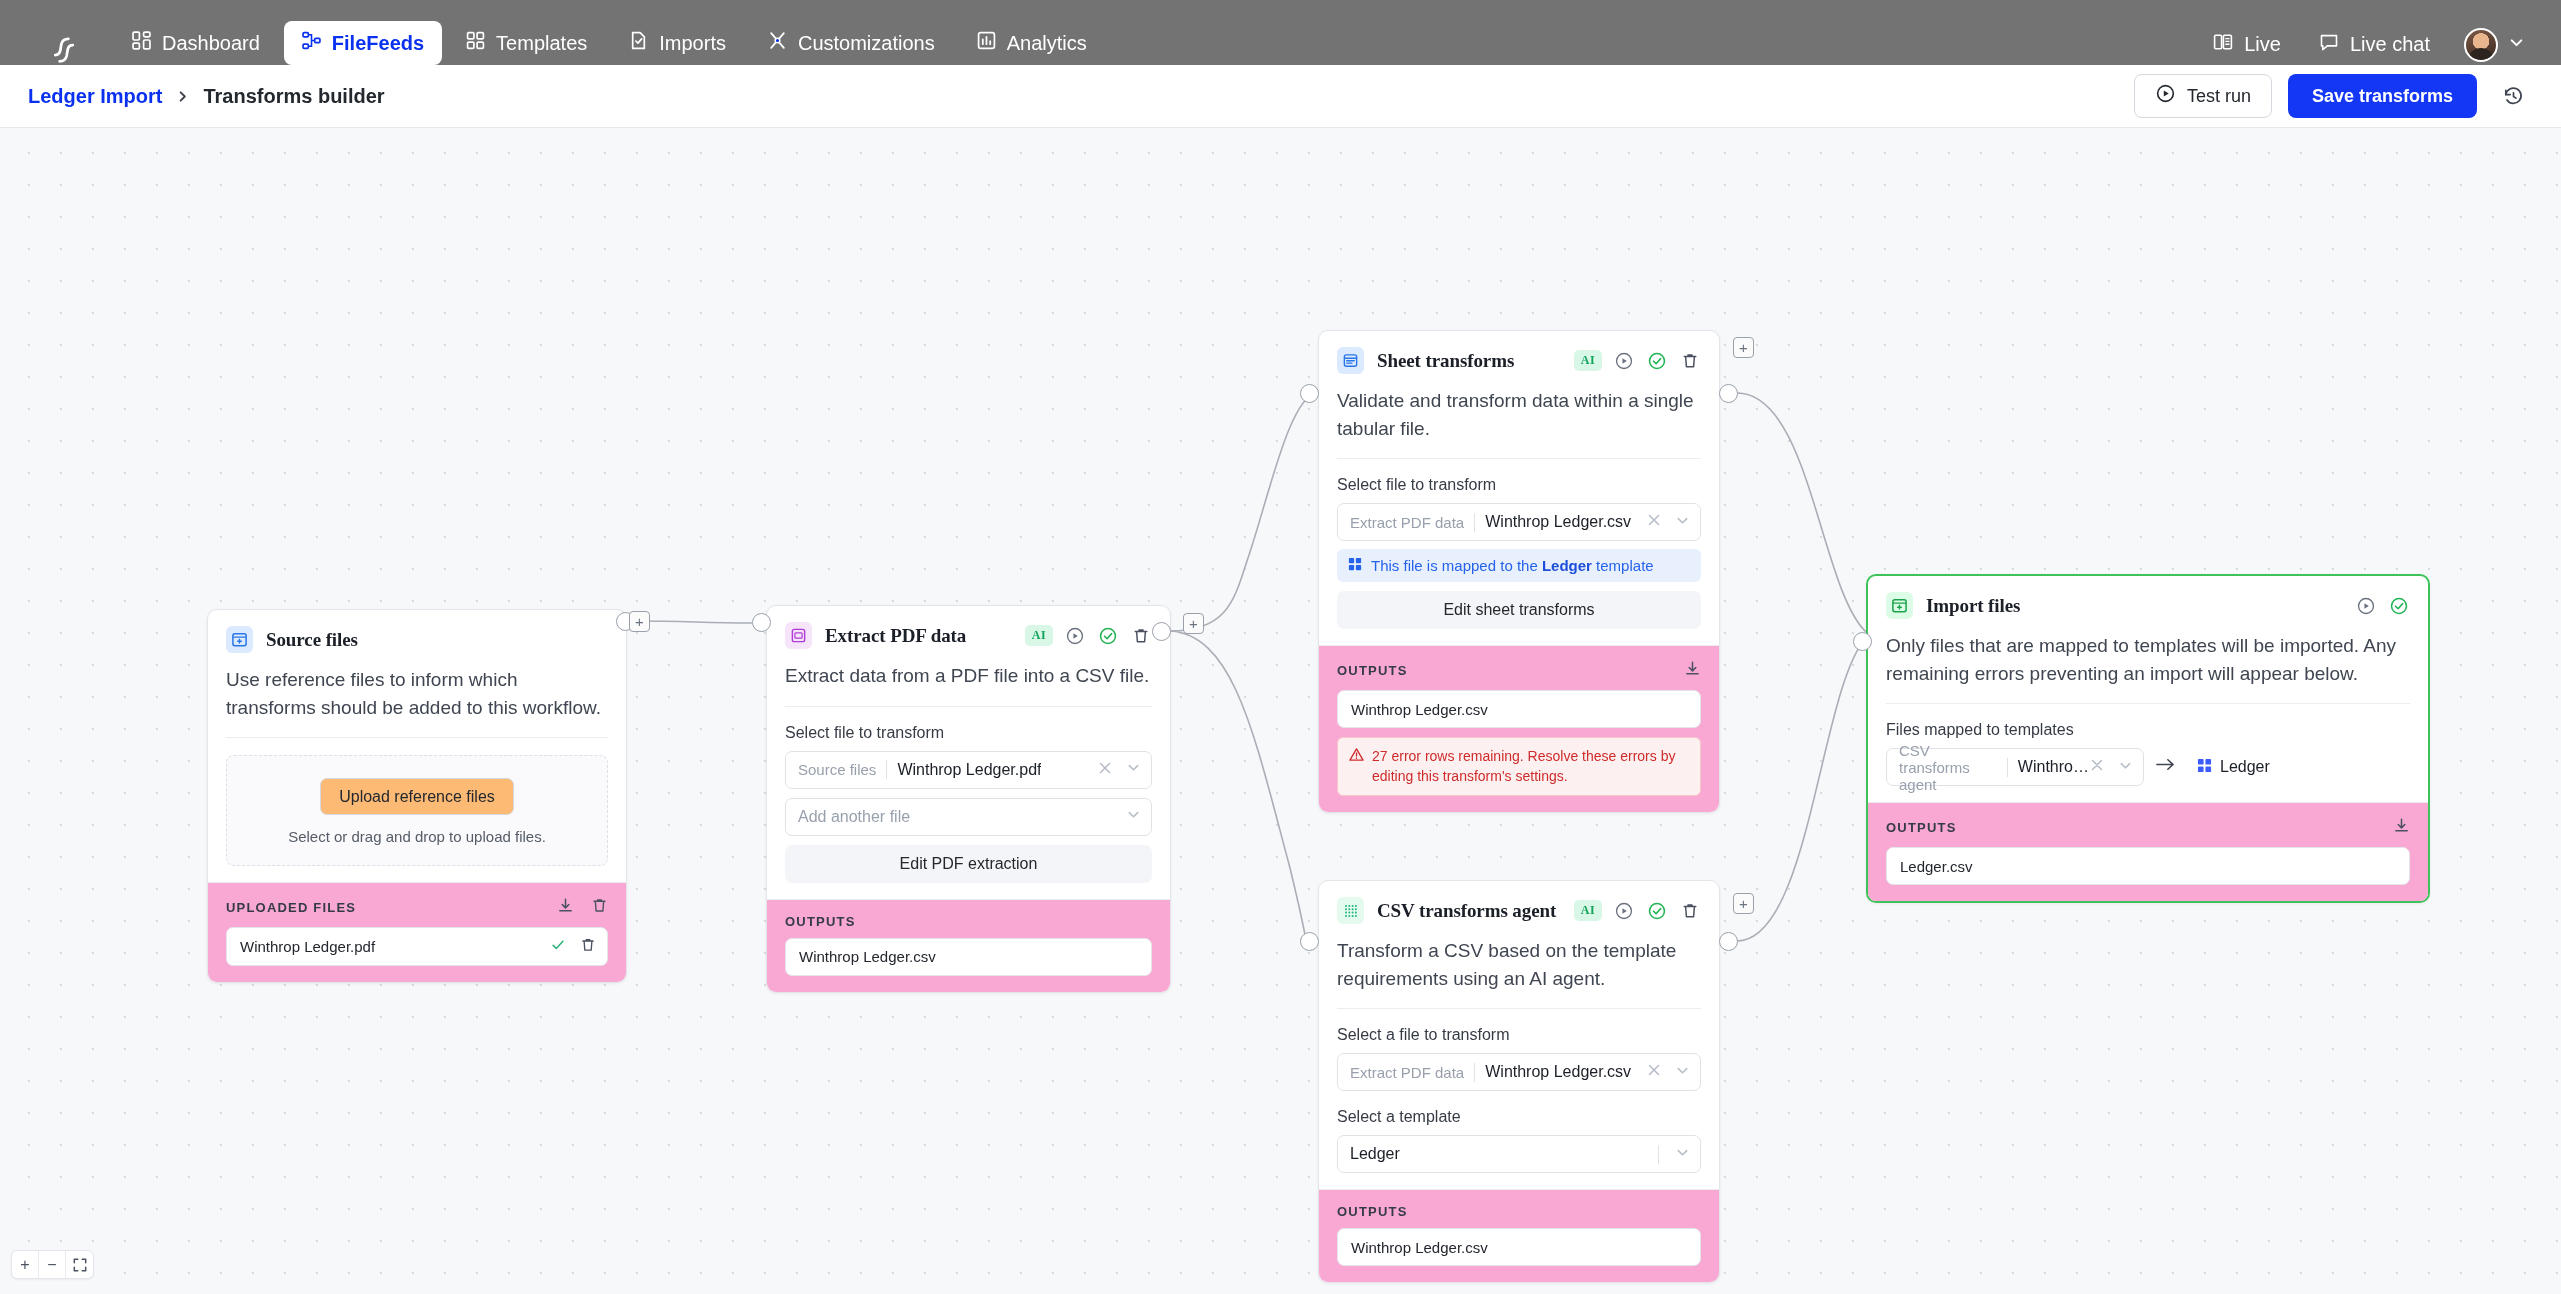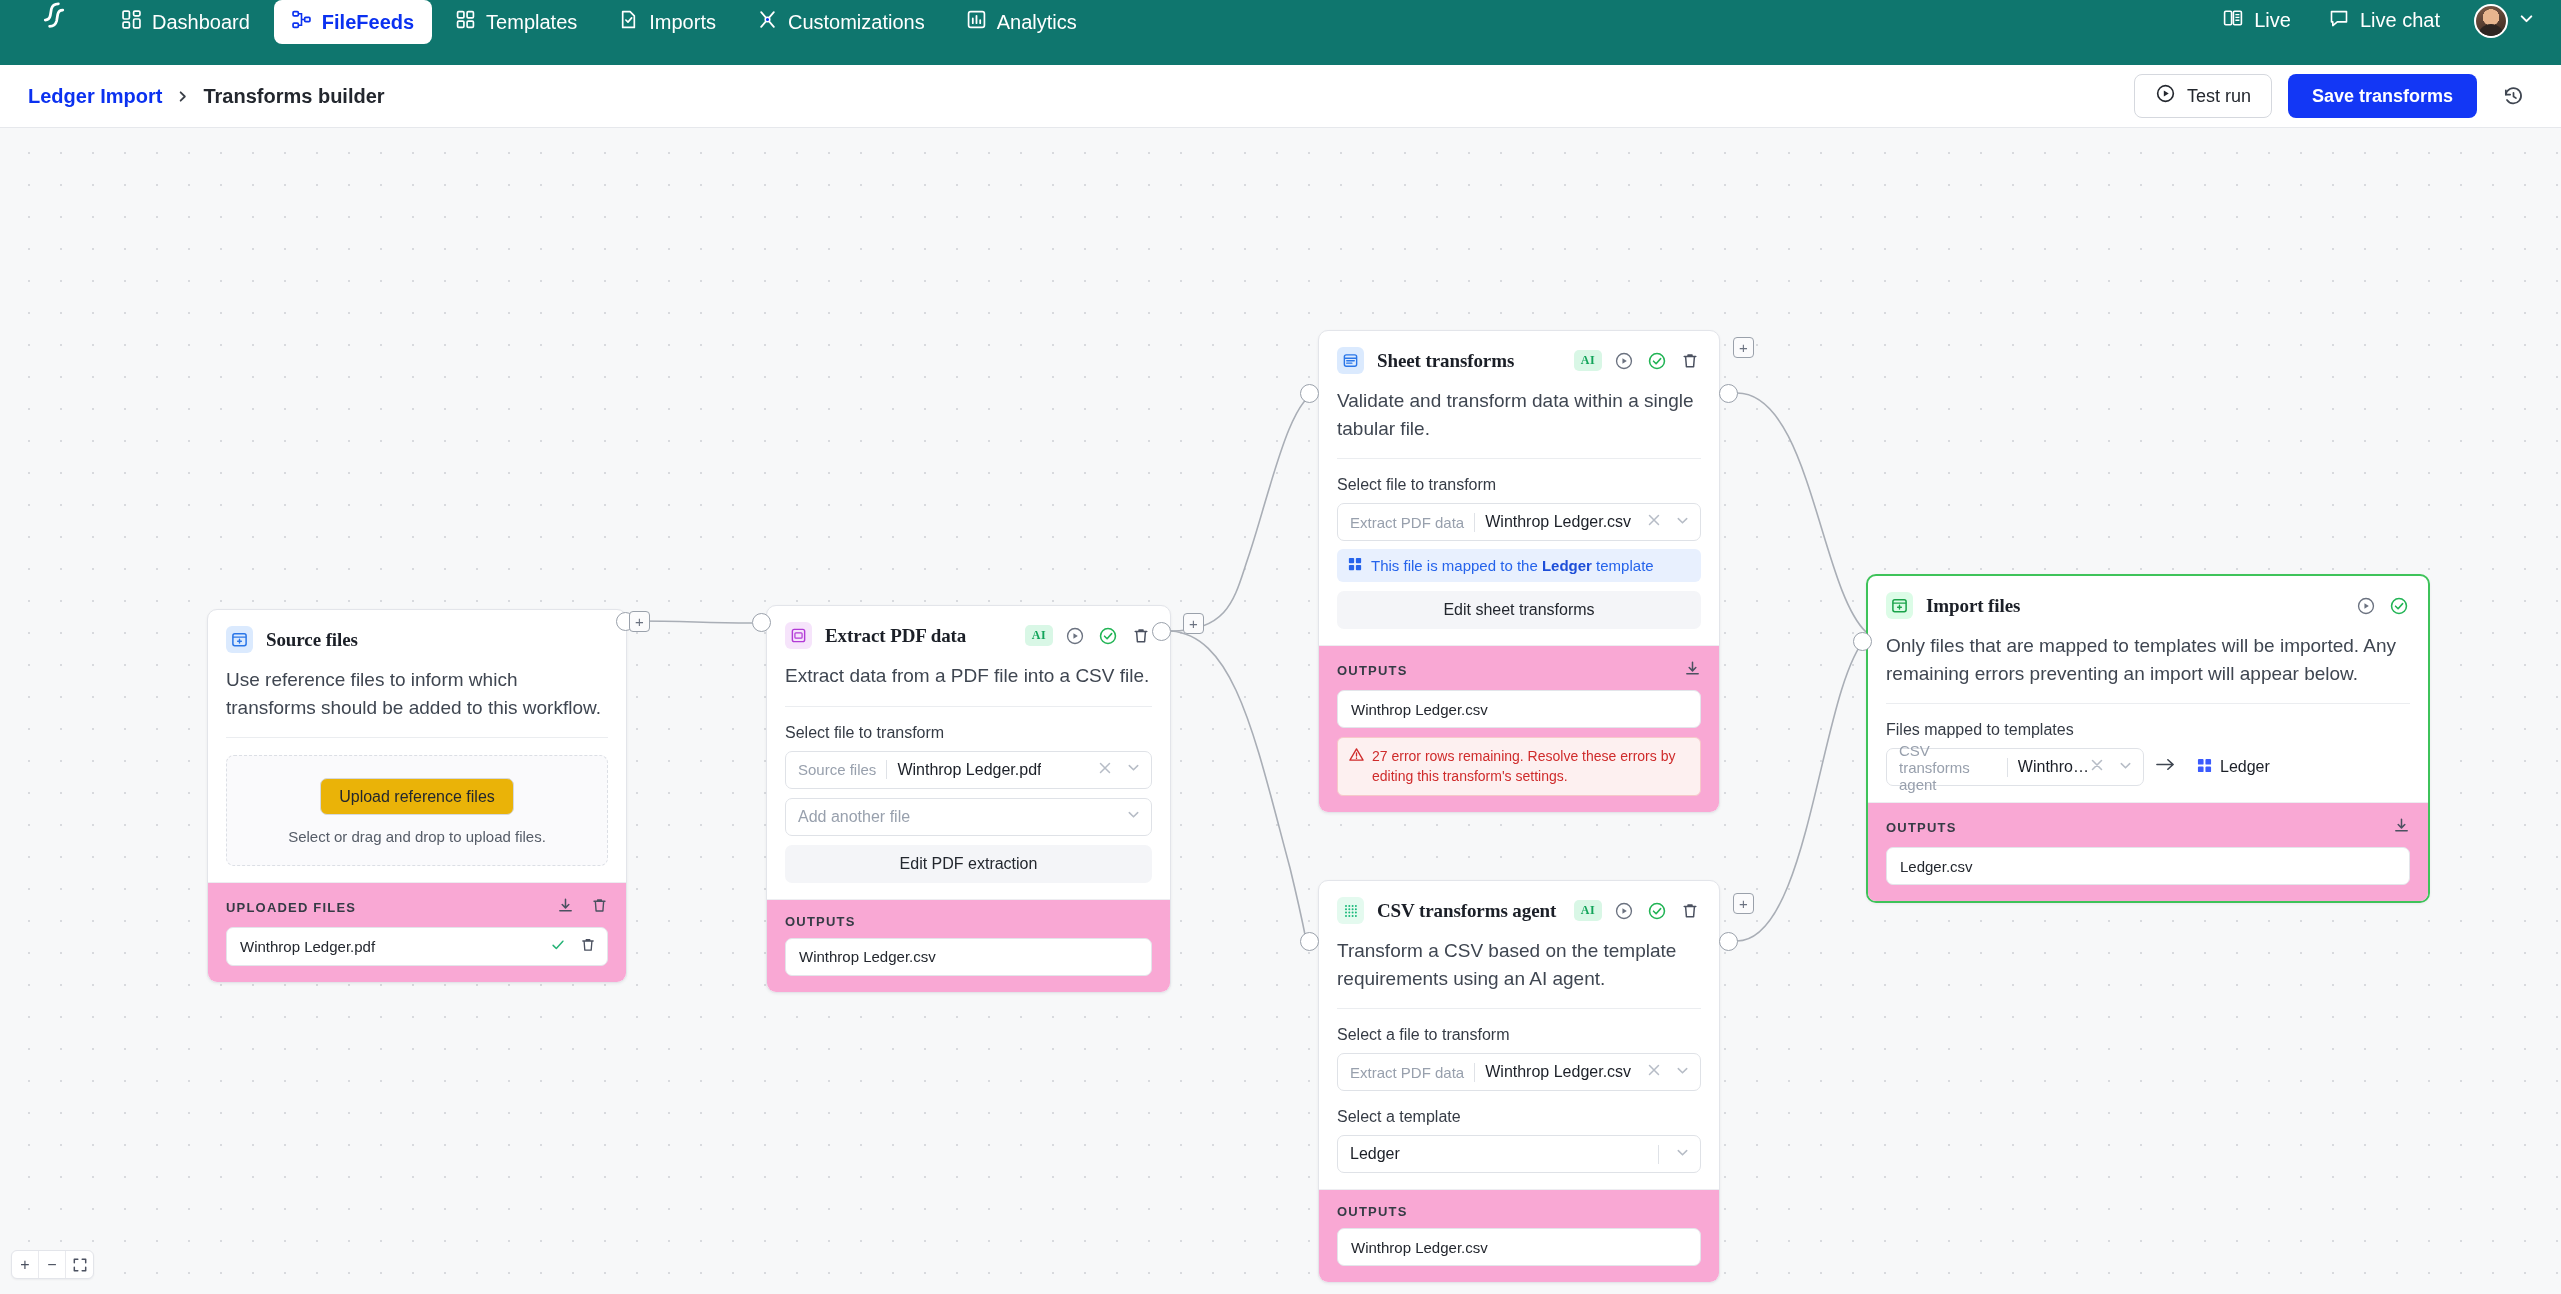--- a/index.html
+++ b/index.html
@@ -5,23 +5,23 @@
   * { box-sizing: border-box; margin: 0; padding: 0; }
   html, body {
     width: 2561px; height: 1294px;
     font-family: "Liberation Sans", sans-serif;
     background: #f7f8f9;
     overflow: hidden;
   }
 
   
   .topnav {
-    height: 65px; background: #0f766e;
-    display: flex; align-items: flex-start;
-    padding: 0 26px; gap: 0;
+    height: 65px; background: #737373;
+    display: flex; align-items: flex-end;
+    padding: 0 36px; gap: 0;
     position: relative; z-index: 40;
   }
   .brand { width: 56px; display:flex; align-items:center; justify-content:center; }
   .nav-items { display:flex; align-items:center; gap: 6px; margin-left: 22px; }
   .nav-item {
     display:flex; align-items:center; gap:11px;
     padding: 10px 18px; border-radius: 8px;
     color:#fff; font-size: 20px; font-weight: 500;
     cursor: pointer; white-space: nowrap;
   }
@@ -141,21 +141,21 @@
     border-radius:6px; padding:8px 11px;
     font-size:14px; color:#cf2b2b; line-height:1.45;
     display:flex; gap:8px; align-items:flex-start;
   }
   .upload-zone {
     border:1px dashed #dcdfe5; border-radius:8px; background:#fafafc;
     padding: 22px 16px 20px 16px; margin-top:17px; text-align:center;
   }
   .upload-btn {
     display:inline-flex; align-items:center; justify-content:center;
-    height:37px; padding:0 18px; background:#eab308;
+    height:37px; padding:0 18px; background:#fdba74;
     border:1px solid #d5d8de; border-radius:7px;
     font-size:16px; color:#23272e; cursor:pointer;
   }
   .upload-hint { font-size:15px; color:#555c67; margin-top:13px; }
   .file-row {
     background:#fff; border:1px solid #e3e5ea; border-radius:7px;
     height:39px; display:flex; align-items:center; padding:0 11px 0 13px;
     font-size:15px; color:#23272e;
   }
   .file-row .tail { margin-left:auto; display:flex; align-items:center; gap:14px; }

